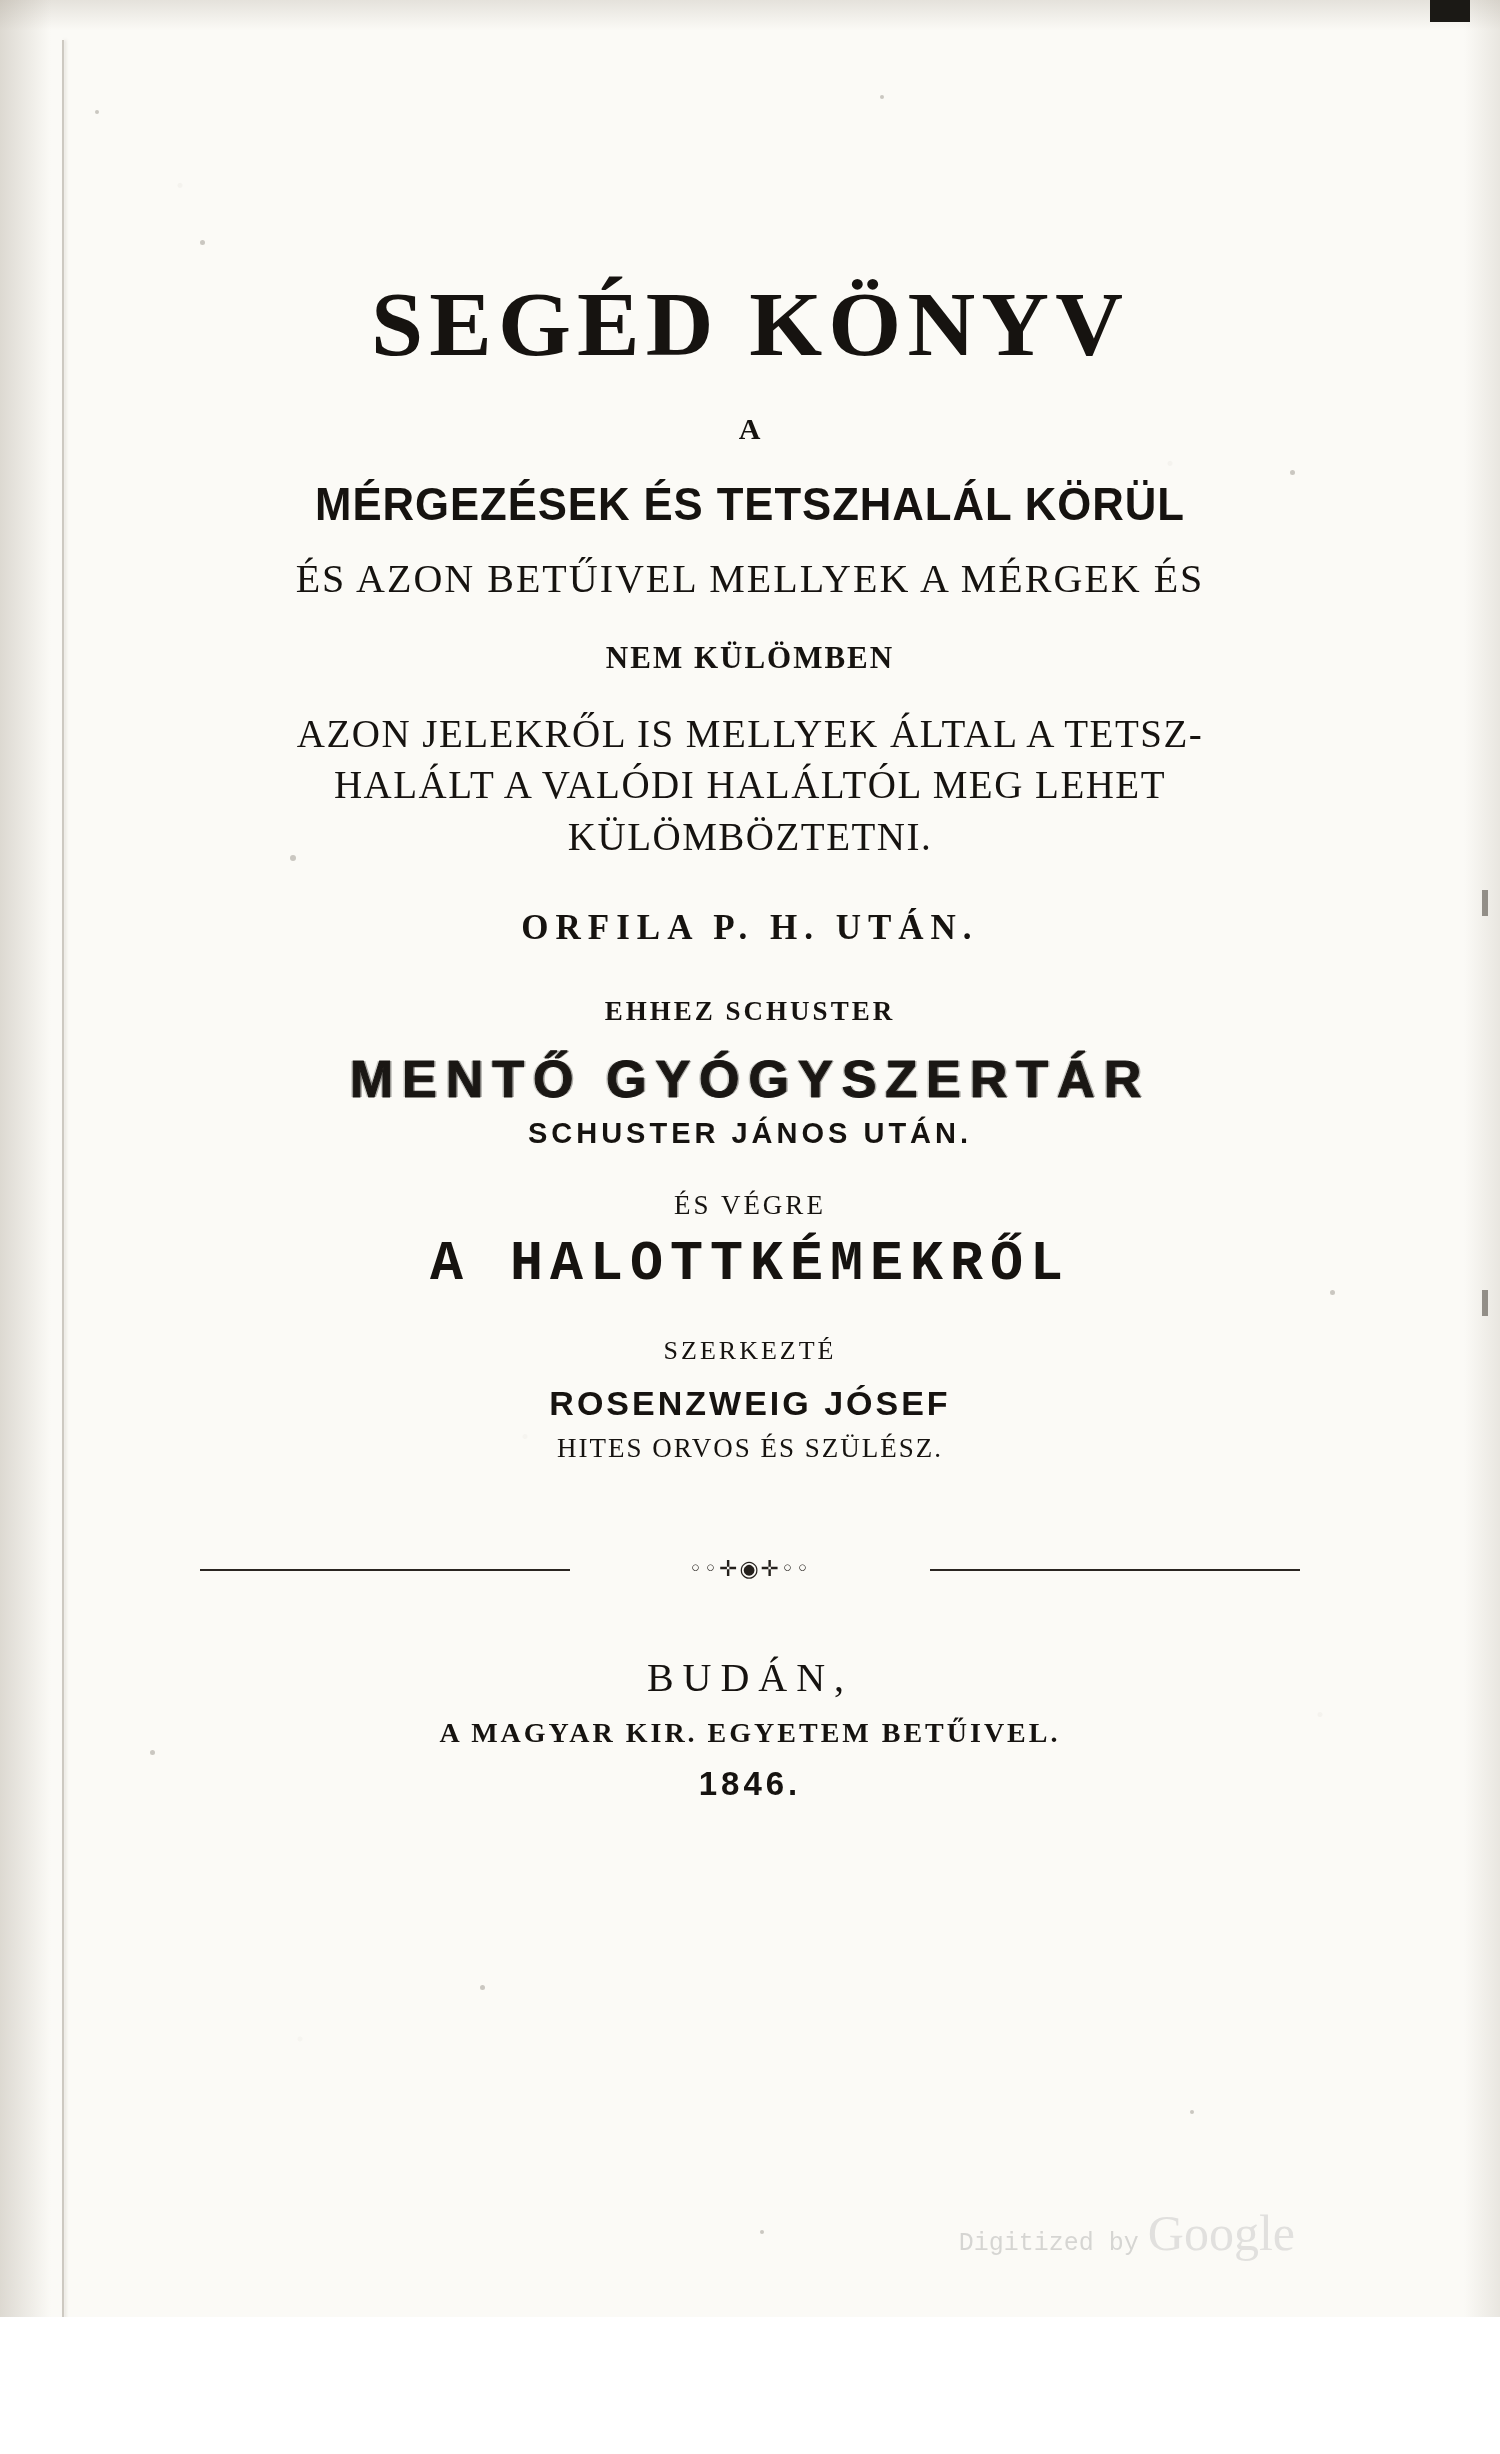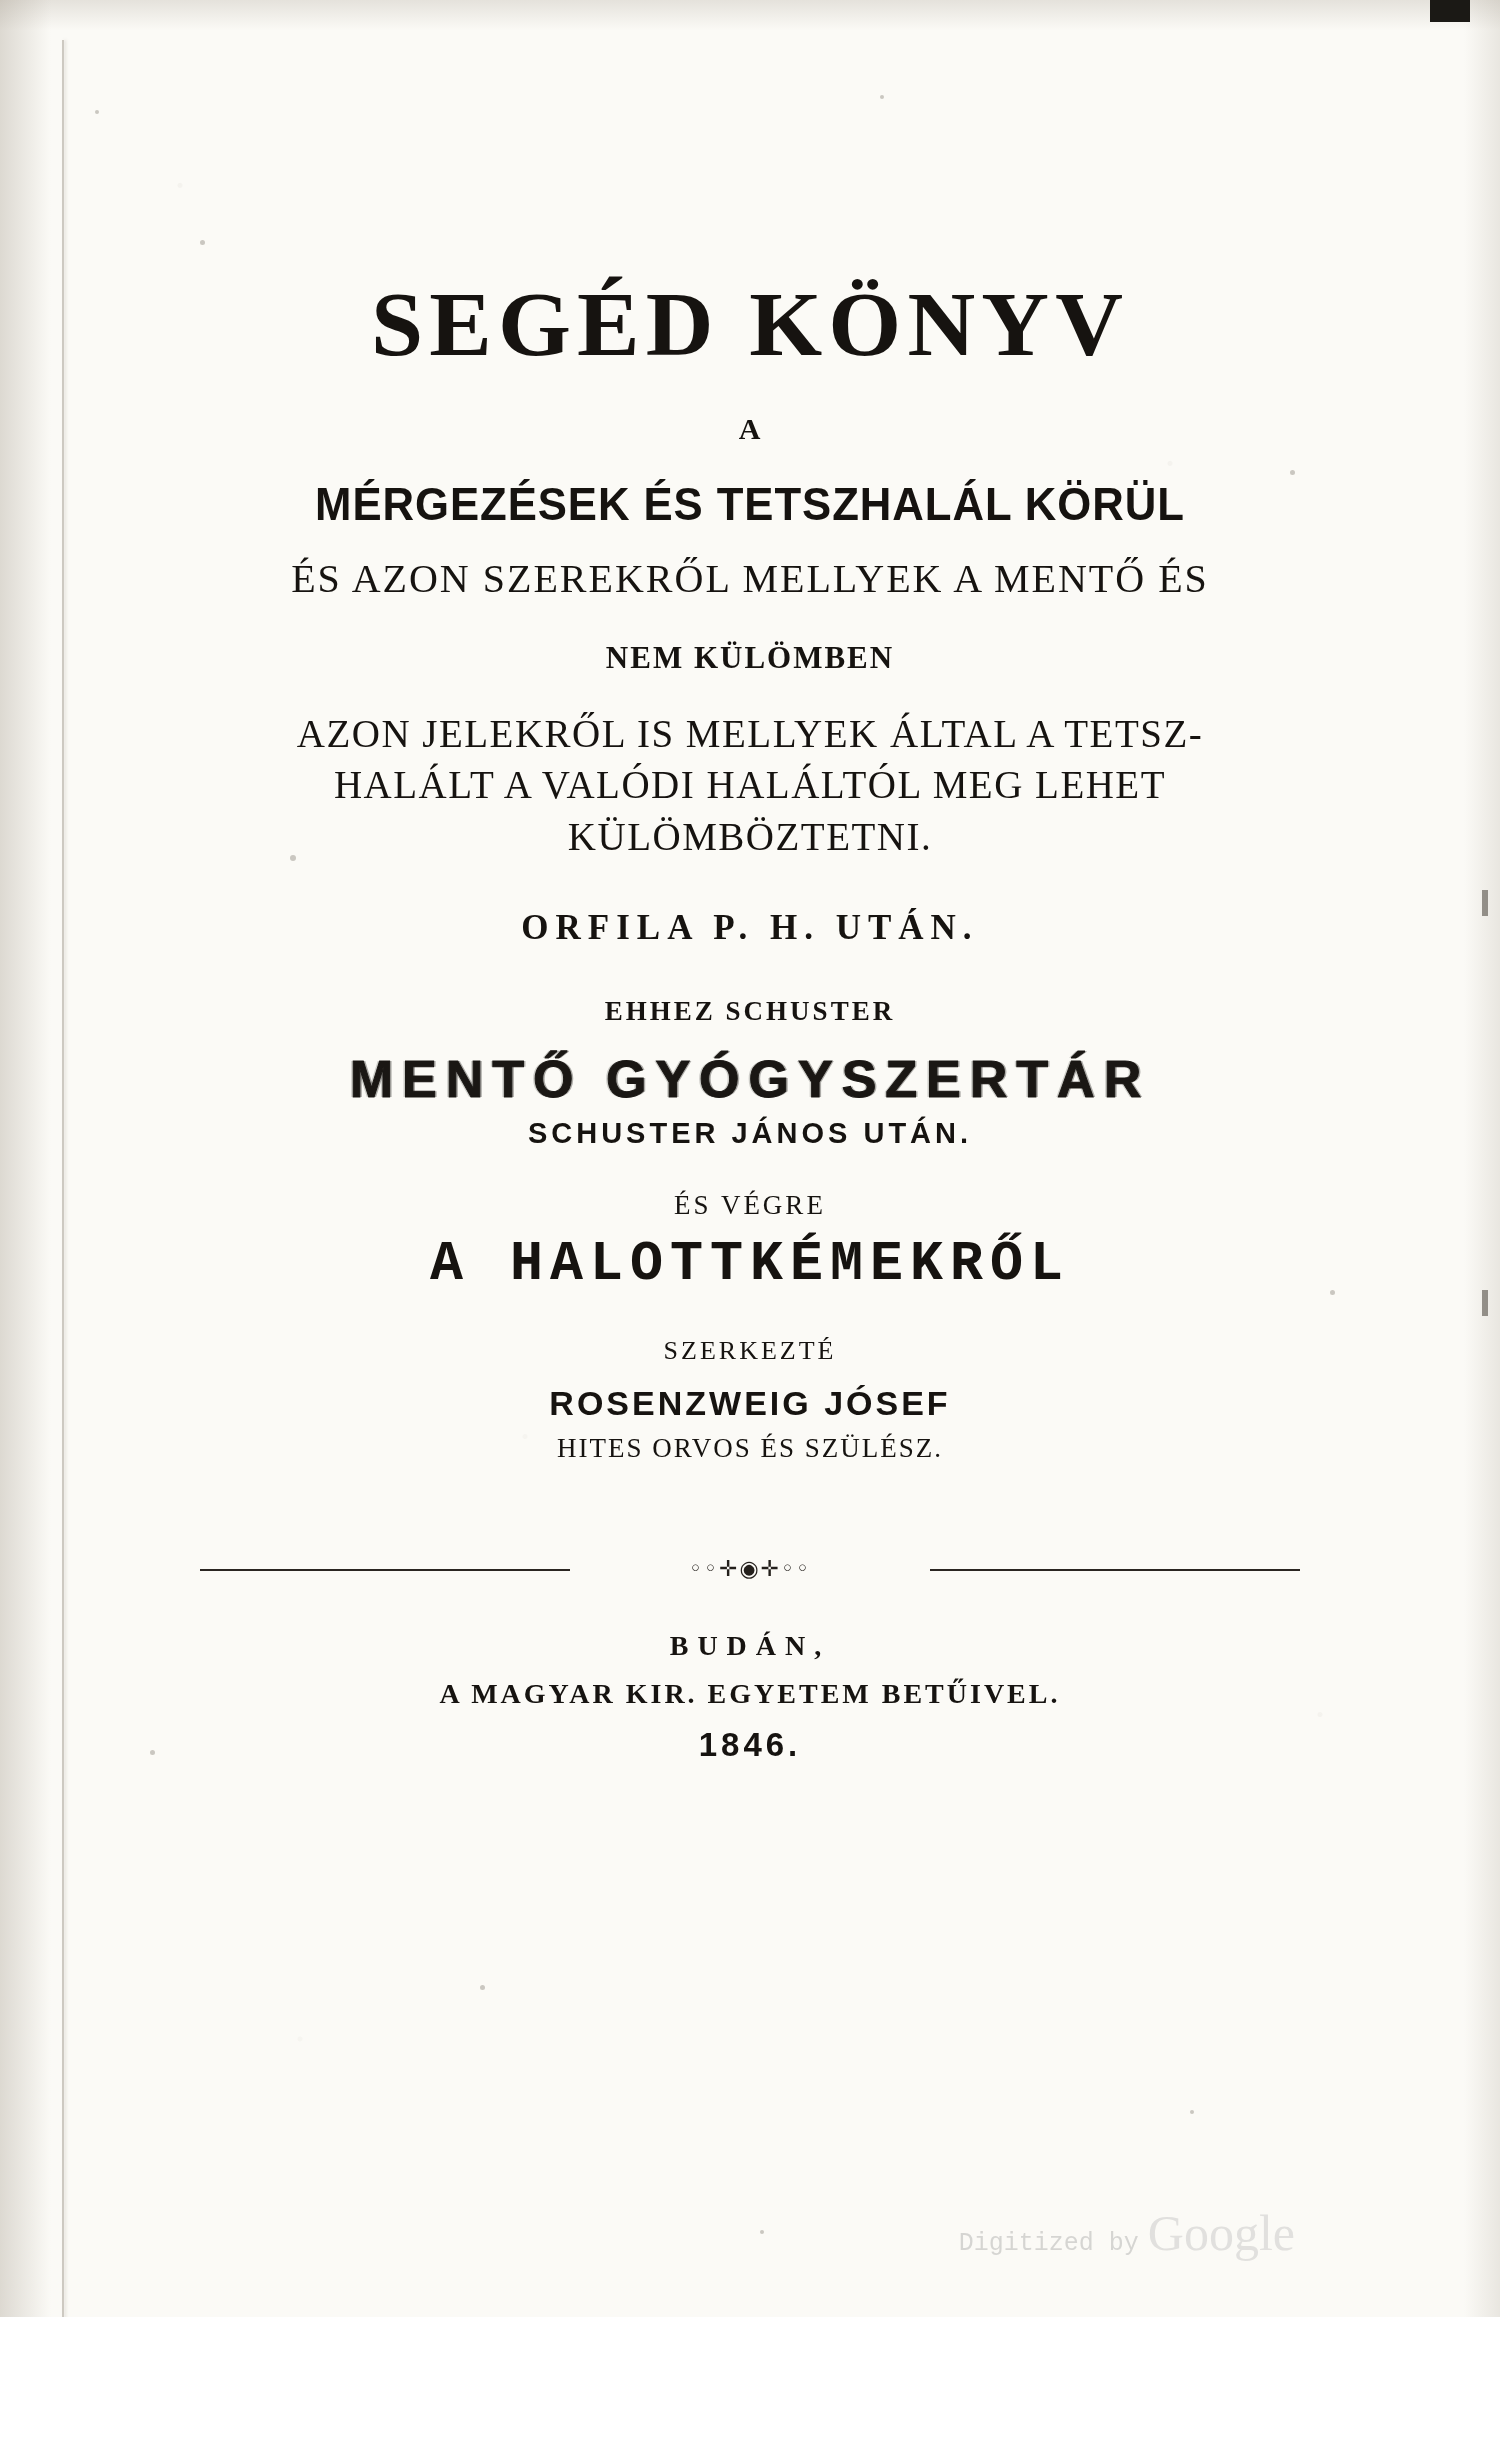--- a/index.html
+++ b/index.html
@@ -205,24 +205,24 @@
     top: 0;
     transform: translateX(-50%);
     font-family: "DejaVu Sans", sans-serif;
     font-size: 22px;
     letter-spacing: 2px;
     line-height: 26px;
     color: #231f1b;
   }
 
   .t-city {
-    margin-top: 48px;
-    font-family: "Liberation Serif", serif;
-    font-weight: bold;
-    font-size: 28px;
+    margin-top: 72px;
+    font-family: "Liberation Serif", serif;
+    font-weight: normal;
+    font-size: 40px;
     letter-spacing: 9px;
   }
   .t-press {
     margin-top: 16px;
     font-family: "Liberation Serif", serif;
     font-weight: bold;
     font-size: 28px;
     letter-spacing: 3px;
   }
   .t-year {
@@ -287,21 +287,21 @@
 
   <div class="content">
 
     <div class="t-main">SEGÉD KÖNYV</div>
 
     <div class="t-a">A</div>
 
     <div class="t-sub1">MÉRGEZÉSEK ÉS TETSZHALÁL KÖRÜL</div>
 
     <div class="t-sub2">
-      <div>ÉS AZON SZEREKRŐL MELLYEK A MENTŐ ÉS</div>
+      <div>ÉS AZON BETŰIVEL MELLYEK A MÉRGEK ÉS</div>
     </div>
 
     <div class="t-small-caps">NEM KÜLÖMBEN</div>
 
     <div class="t-sub3">
       <div>AZON JELEKRŐL IS MELLYEK ÁLTAL A TETSZ-</div>
       <div>HALÁLT A VALÓDI HALÁLTÓL MEG LEHET</div>
       <div>KÜLÖMBÖZTETNI.</div>
     </div>
 

